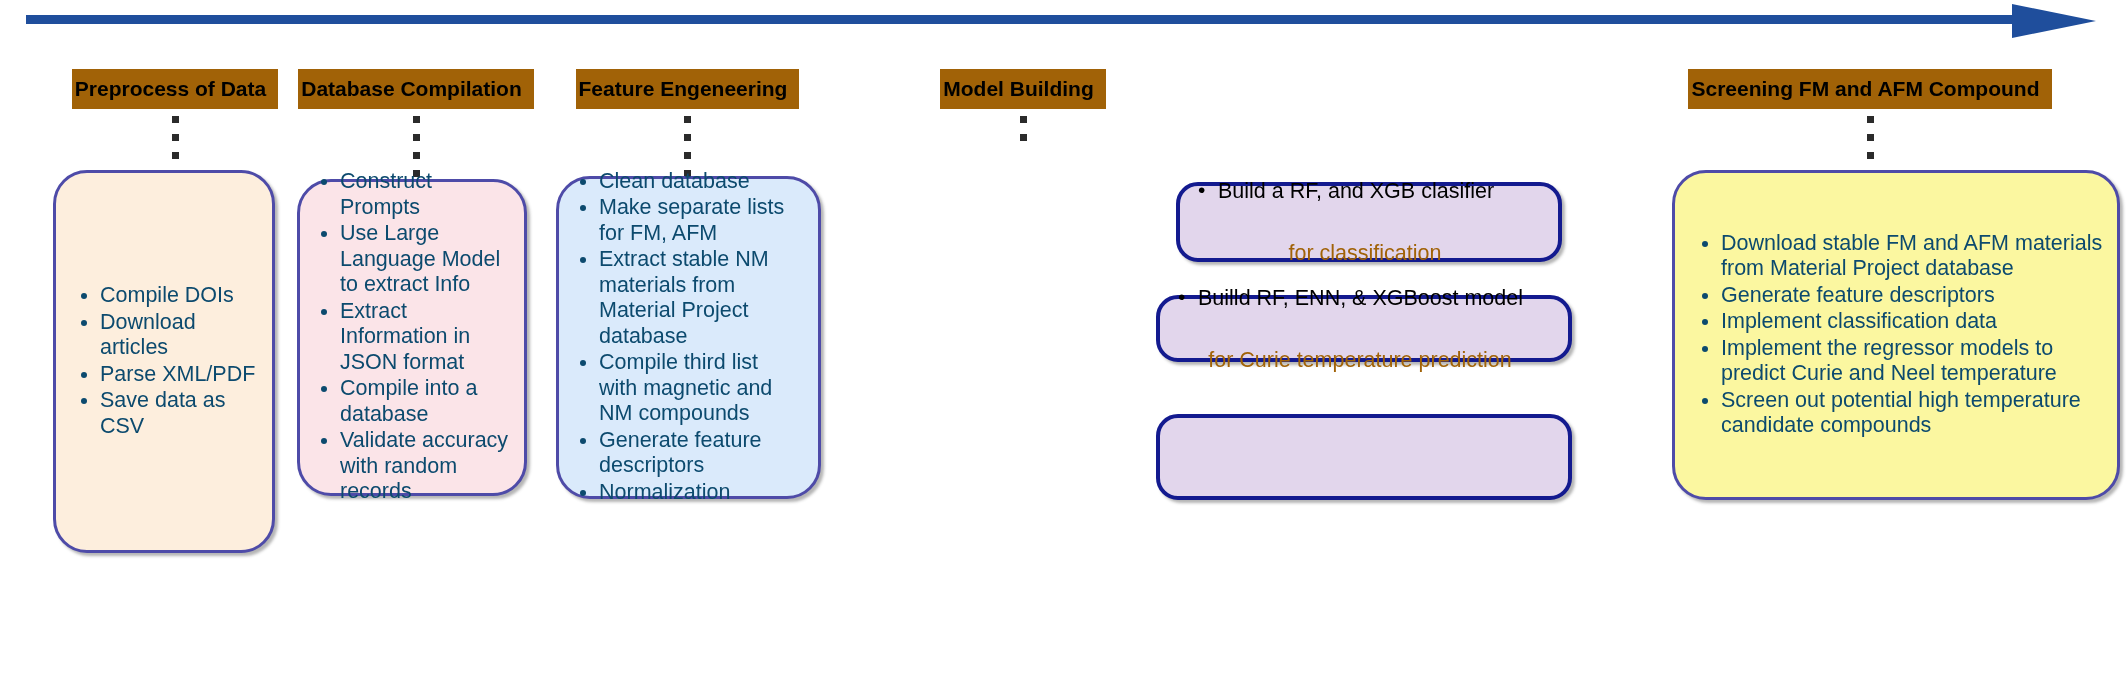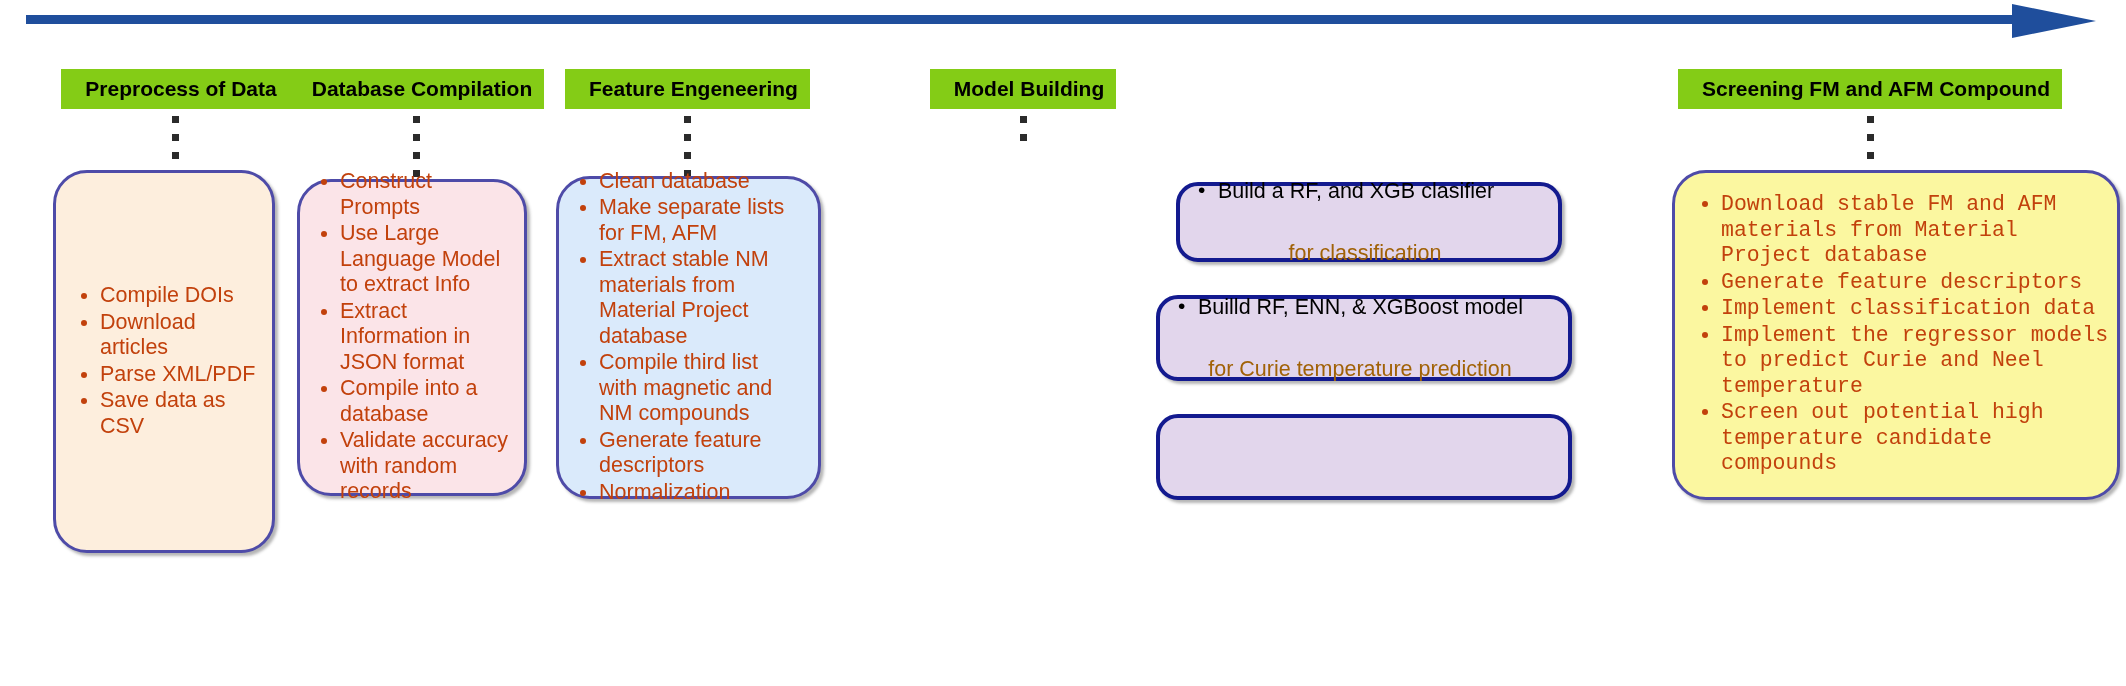--- a/index.html
+++ b/index.html
@@ -16,43 +16,43 @@
   .arrow-line{position:absolute;left:0;top:11px;width:2000px;height:9px;background:#1f4e9c;}
   .arrow-head{
     position:absolute;left:1986px;top:0px;width:0;height:0;
     border-top:17px solid transparent;border-bottom:17px solid transparent;
     border-left:84px solid #1f4e9c;
   }
 
   
   .col{position:absolute;top:0;}
   .stage-title{
-    background:#84cc16;color:#000;font-weight:bold;
+    background:#a16207;color:#000;font-weight:bold;
     font-size:21px;line-height:1;text-align:center;
-    padding:9px 12px 10px 24px;white-space:nowrap;
+    padding:9px 12px 10px 3px;white-space:nowrap;
     display:inline-block;
   }
   .title-row{position:absolute;display:flex;justify-content:center;width:100%;}
   .dots{
     position:absolute;display:flex;flex-direction:column;align-items:center;
     gap:11px;width:100%;
   }
   .dot{width:7px;height:7px;background:#2b2b2b;display:block;}
 
   
   .box{
     position:absolute;border:3px solid #4e4ba8;border-radius:34px;
     box-sizing:border-box;display:flex;align-items:center;
     box-shadow:3px 3px 3px rgba(90,90,90,.45);
   }
   .box ul{
     margin:0;padding:0 14px 0 44px;list-style:disc;
   }
   .box li{
-    font-size:21.5px;line-height:25.5px;color:#c2410c;
+    font-size:21.5px;line-height:25.5px;color:#0c4a6e;
     margin:0 0 1px 0;
   }
   .box.peach{background:#fdeedd;}
   .box.pink{background:#fbe4e8;}
   .box.blue{background:#daeafb;}
   .box.yellow{background:#fbf7a0;border-color:#4e4ba8;}
 
   .mbox{
     position:absolute;background:#e2d6ec;border:4px solid #131a8f;
     border-radius:22px;box-sizing:border-box;
@@ -153,41 +153,41 @@
       <span class="dot"></span>
       <span class="dot"></span>
     </div>
   </div>
 
   <div class="mbox" style="left:1176px;top:182px;width:386px;height:80px;">
     <div class="l1">Build a RF, and XGB  clasifier</div>
     <div class="l2">for classification</div>
   </div>
 
-  <div class="mbox" style="left:1156px;top:295px;width:416px;height:86px;">
+  <div class="mbox" style="left:1156px;top:295px;width:416px;height:67px;">
     <div class="l1">Builld RF, ENN, &amp; XGBoost  model</div>
     <div class="l2">for Curie temperature prediction</div>
   </div>
 
   <div class="mbox" style="left:1156px;top:414px;width:416px;height:86px;">
   </div>
 
   <div class="col" style="left:1630px;width:480px;">
     <div class="title-row" style="top:69px;">
       <div class="stage-title">Screening FM and AFM Compound</div>
     </div>
     <div class="dots" style="top:116px;">
       <span class="dot"></span>
       <span class="dot"></span>
       <span class="dot"></span>
       <span class="dot"></span>
     </div>
   </div>
   <div class="box yellow" style="left:1672px;top:170px;width:448px;height:330px;">
-    <ul style="padding-left:46px;padding-right:4px;font-family:Liberation Mono, monospace;">
+    <ul style="padding-left:46px;padding-right:4px;">
       <li>Download stable FM and AFM  materials from  Material Project database</li>
       <li>Generate  feature descriptors</li>
       <li>Implement classification data</li>
       <li>Implement the regressor models to predict Curie and Neel temperature</li>
       <li>Screen out  potential high temperature candidate compounds</li>
     </ul>
   </div>
 
 </div>
 

